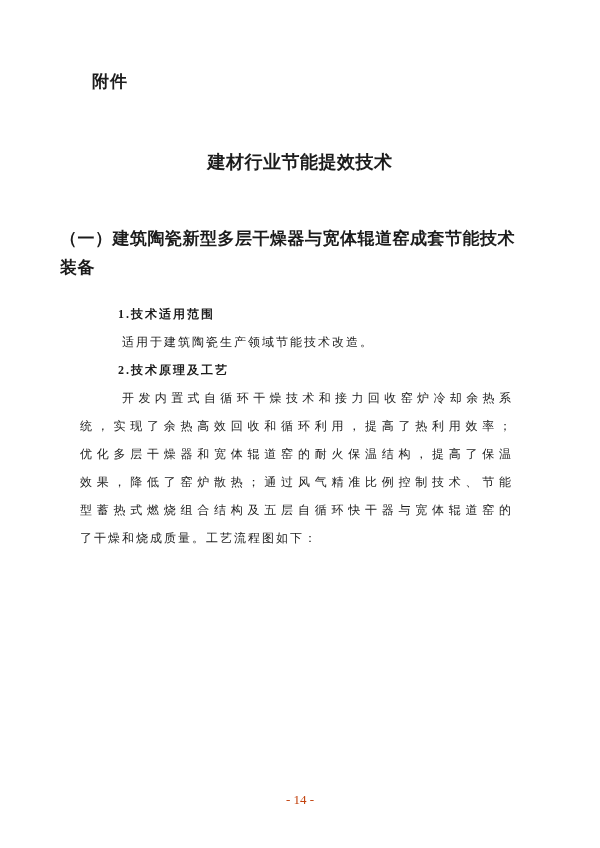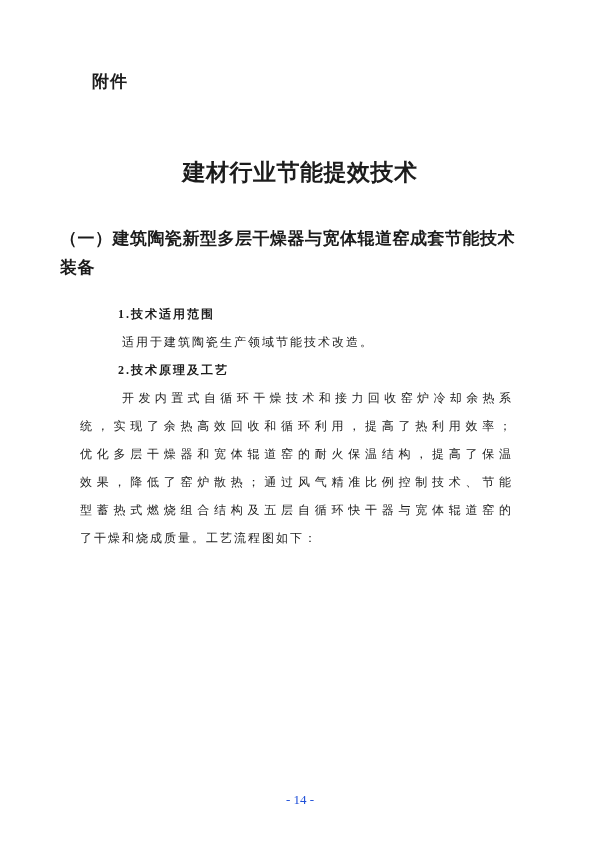--- a/index.html
+++ b/index.html
@@ -24,24 +24,24 @@
     font-size: 17px;
     font-weight: 600;
     line-height: 22px;
     letter-spacing: 1px;
   }
   .doc-title {
     position: absolute;
     left: 0;
     right: 0;
     top: 144px;
-    margin: 16px;
+    margin: 6px;
     text-align: center;
     font-family: "Liberation Sans", "DejaVu Sans", sans-serif;
-    font-size: 23px;
+    font-size: 18px;
     font-weight: 700;
     line-height: 25px;
     letter-spacing: 0.5px;
   }
   .section-heading {
     position: absolute;
     left: 60px;
     right: 60px;
     top: 224px;
     margin: 0;
@@ -86,21 +86,21 @@
     letter-spacing: 2px;
   }
   .page-number {
     position: absolute;
     left: 0;
     right: 0;
     top: 792px;
     text-align: center;
     font-size: 13px;
     line-height: 16px;
-    color: #1d4ed8;
+    color: #c2410c;
   }
 </style>
 </head>
 <body>
 
 <div class="doc-page">
 
   <div class="attachment">附件</div>
 
   <h1 class="doc-title">建材行业节能提效技术</h1>

